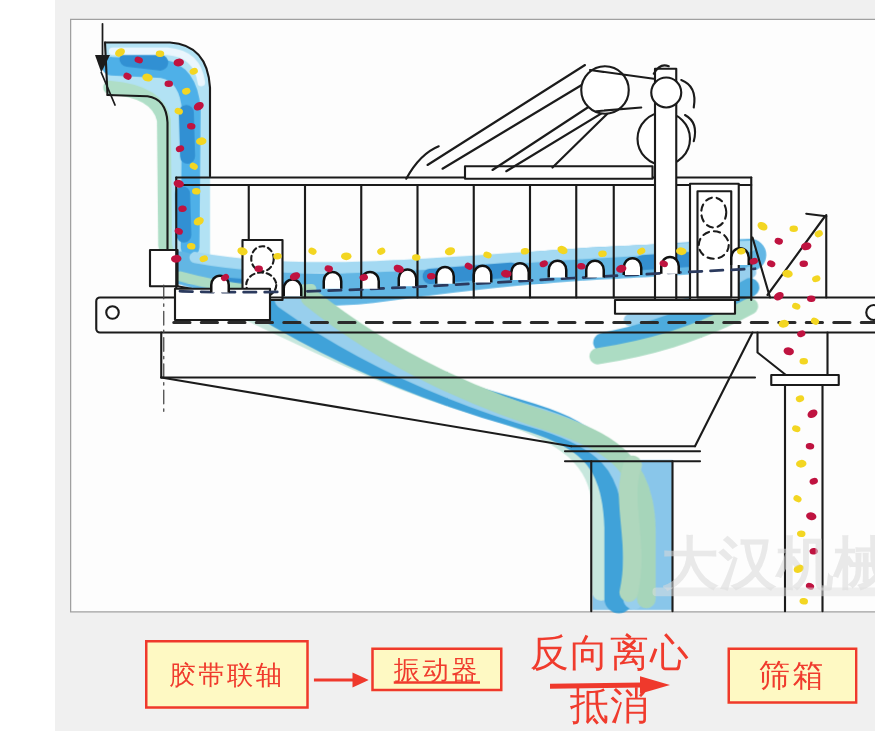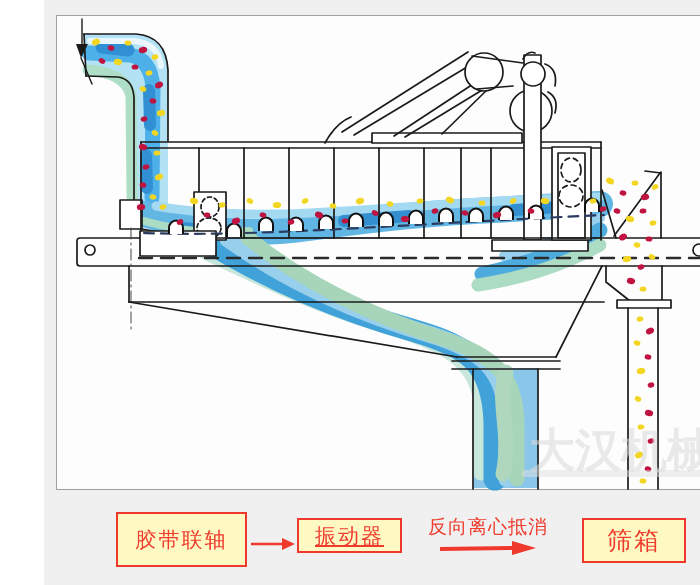--- a/index.html
+++ b/index.html
@@ -273,21 +273,21 @@
   <div>
     <div class="fbox" style="left:72px;top:512px;width:131px;height:55px;font-size:21px;">胶带联轴</div>
 
     <svg class="arrow-svg" style="left:207px;top:536px;" width="44" height="16" viewBox="0 0 44 16">
       <line x1="0" y1="8" x2="32" y2="8" stroke="#ef392c" stroke-width="2.5"></line>
       <polygon points="31,2 44,8 31,14" fill="#ef392c"></polygon>
     </svg>
 
     <div class="fbox" style="left:253px;top:518px;width:105px;height:35px;font-size:21px;text-decoration:underline;">振动器</div>
 
-    <div class="alabel" style="left:371px;top:514px;width:146px;font-size:19px;">反向离心抵消</div>
+    <div class="alabel" style="left:371px;top:502px;width:146px;font-size:31px;">反向离心抵消</div>
 
     <svg class="arrow-svg" style="left:396px;top:540px;" width="96" height="16" viewBox="0 0 96 16">
       <line x1="0" y1="9" x2="74" y2="8" stroke="#ef392c" stroke-width="4"></line>
       <polygon points="72,1 96,8 72,15" fill="#ef392c"></polygon>
     </svg>
 
     <div class="fbox" style="left:538px;top:518px;width:104px;height:45px;font-size:25px;">筛箱</div>
   </div>
 </div>
 

